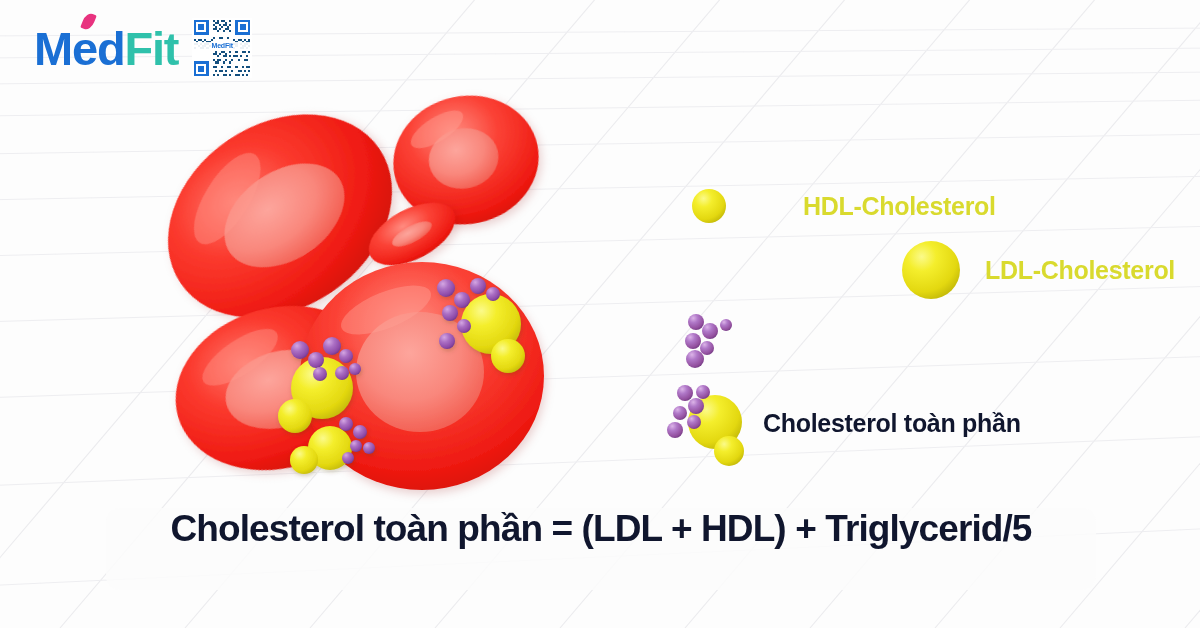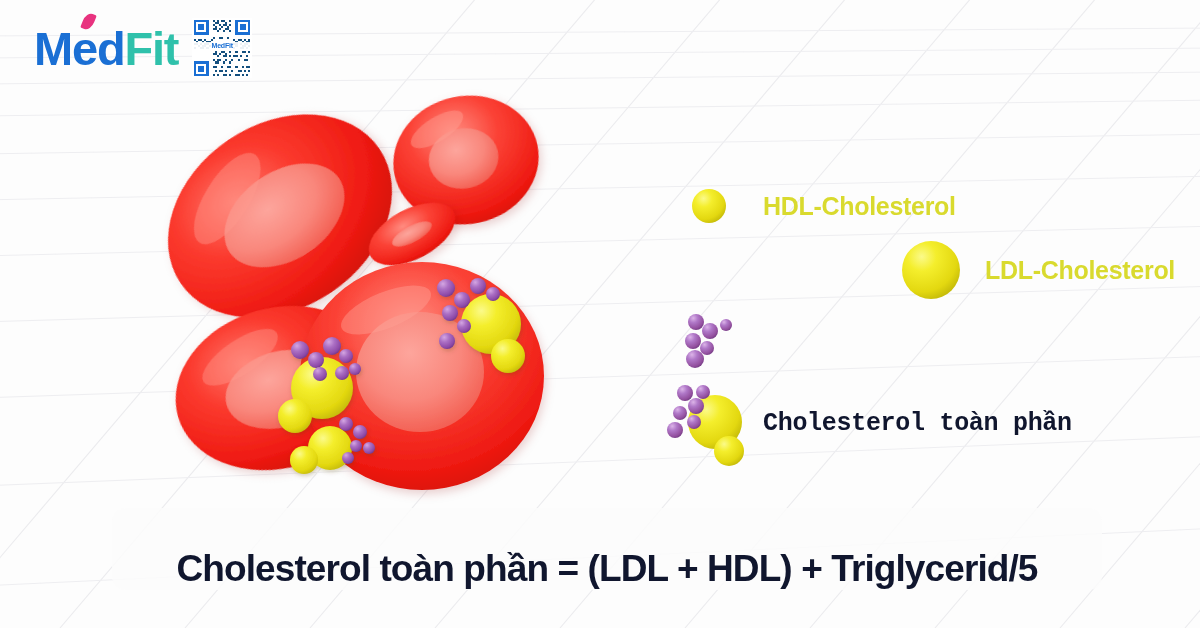--- a/index.html
+++ b/index.html
@@ -113,36 +113,36 @@
     align-items: center;
     justify-content: center;
     position: relative;
   }
   .legend-label {
     font-size: 25px;
     font-weight: bold;
     letter-spacing: -0.3px;
     white-space: nowrap;
   }
-  #legend-row-hdl { height: 56px; }
+  #legend-row-hdl { height: 56px; gap: 40px; }
   #legend-row-ldl { height: 72px; justify-content: flex-end; }
   #legend-row-tg  { height: 74px; }
-  #legend-row-tot { height: 86px; font-family: Liberation Mono, monospace; }
+  #legend-row-tot { height: 86px; }
 
   
   #formula-band {
     position: absolute;
-    left: 112px;
+    left: 106px;
     top: 508px;
     width: 990px;
     height: 82px;
     background: rgba(252,252,252,0.86);
     border-radius: 14px;
     display: flex;
-    align-items: flex-end;
+    align-items: flex-start;
     justify-content: center;
     z-index: 25;
   }
   #formula-text {
     font-size: 37px;
     font-weight: bold;
     color: #10162e;
     letter-spacing: -0.9px;
     white-space: nowrap;
   }

